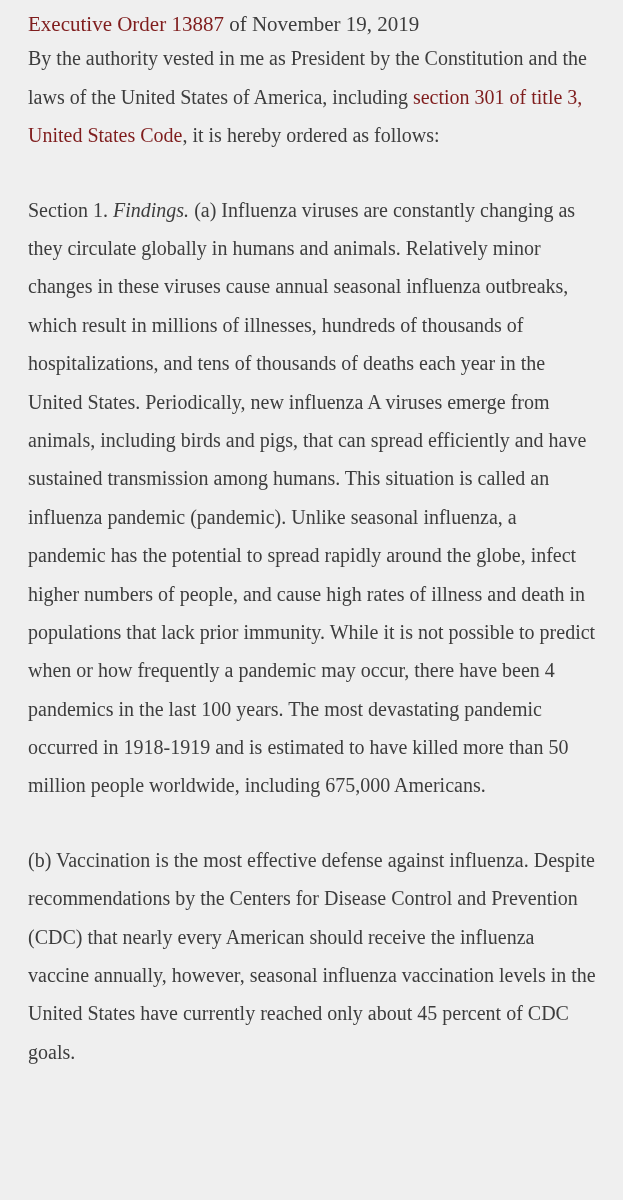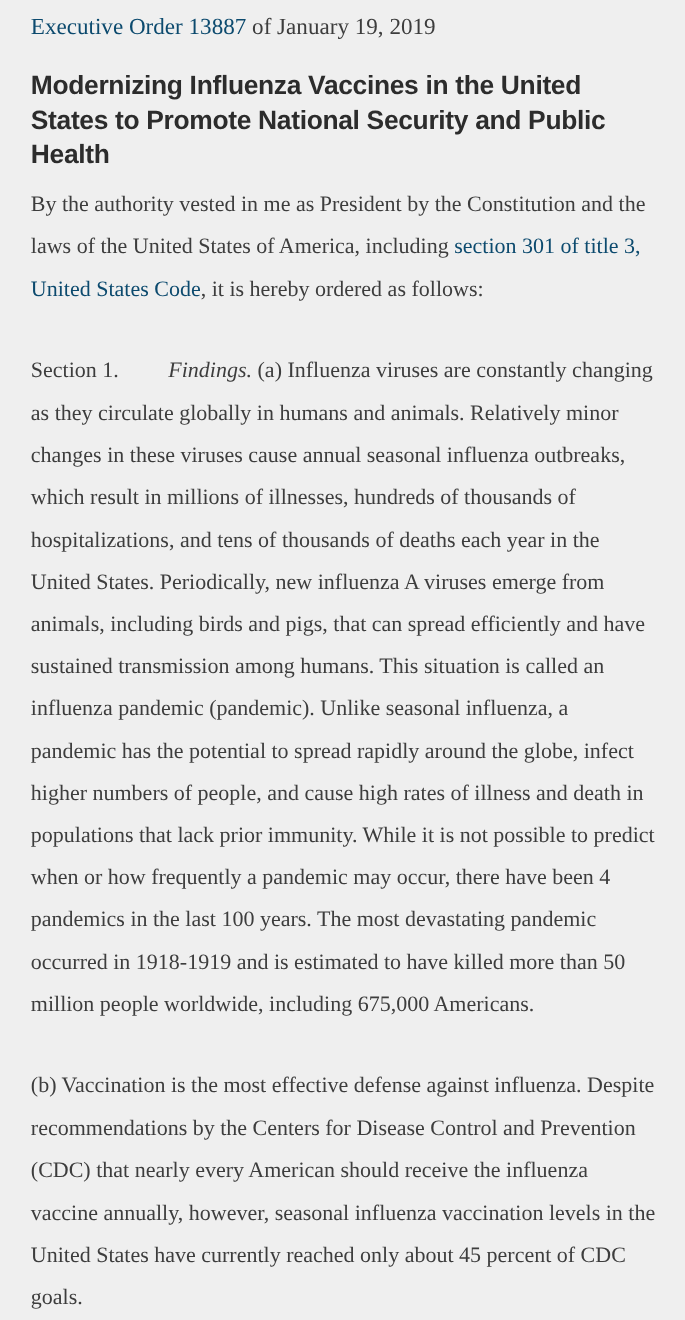--- a/index.html
+++ b/index.html
@@ -17,21 +17,21 @@
     padding: 9px 26px 4px 28px;
     color: #3d3d3d;
   }
   .eyebrow {
     font-size: 21px;
     line-height: 1.45;
     margin: 0;
     color: #3d3d3d;
   }
   a.doc-link {
-    color: #0c4a6e;
+    color: #7f1d1d;
     text-decoration: none;
     cursor: pointer;
   }
   h1.doc-title {
     font-family: "Liberation Sans", "DejaVu Sans", sans-serif;
     font-weight: 700;
     font-size: 24px;
     line-height: 1.3;
     letter-spacing: -0.3px;
     color: #2c2c2c;
@@ -44,31 +44,29 @@
   }
   p.body-para.last {
     margin-bottom: 18px;
     font-family: Liberation Serif, serif;
   }
   .run-bold {
     font-weight: 400;
   }
   .run-italic {
     font-style: italic;
-    margin-left: 40px;
   }
 </style>
 </head>
 <body>
 
 <div class="page">
 
-  <p class="eyebrow"><a class="doc-link">Executive Order 13887</a><span> of January 19, 2019</span></p>
+  <p class="eyebrow"><a class="doc-link">Executive Order 13887</a><span> of November 19, 2019</span></p>
 
-  <h1 class="doc-title">Modernizing Influenza Vaccines in the United States to Promote National Security and Public Health</h1>
 
   <p class="body-para"><span>By the authority vested in me as President by the Constitution and the laws of the United States of America, including </span><a class="doc-link">section 301 of title 3, United States Code</a><span>, it is hereby ordered as follows:</span></p>
 
   <p class="body-para"><span class="run-bold">Section 1</span><span>. </span><span class="run-italic">Findings.</span><span> (a) Influenza viruses are constantly changing as they circulate globally in humans and animals. Relatively minor changes in these viruses cause annual seasonal influenza outbreaks, which result in millions of illnesses, hundreds of thousands of hospitalizations, and tens of thousands of deaths each year in the United States. Periodically, new influenza A viruses emerge from animals, including birds and pigs, that can spread efficiently and have sustained transmission among humans. This situation is called an influenza pandemic (pandemic). Unlike seasonal influenza, a pandemic has the potential to spread rapidly around the globe, infect higher numbers of people, and cause high rates of illness and death in populations that lack prior immunity. While it is not possible to predict when or how frequently a pandemic may occur, there have been 4 pandemics in the last 100 years. The most devastating pandemic occurred in 1918-1919 and is estimated to have killed more than 50 million people worldwide, including 675,000 Americans.</span></p>
 
   <p class="body-para last">(b) Vaccination is the most effective defense against influenza. Despite recommendations by the Centers for Disease Control and Prevention (CDC) that nearly every American should receive the influenza vaccine annually, however, seasonal influenza vaccination levels in the United States have currently reached only about 45 percent of CDC goals.</p>
 
 </div>
 
 </body></html>

